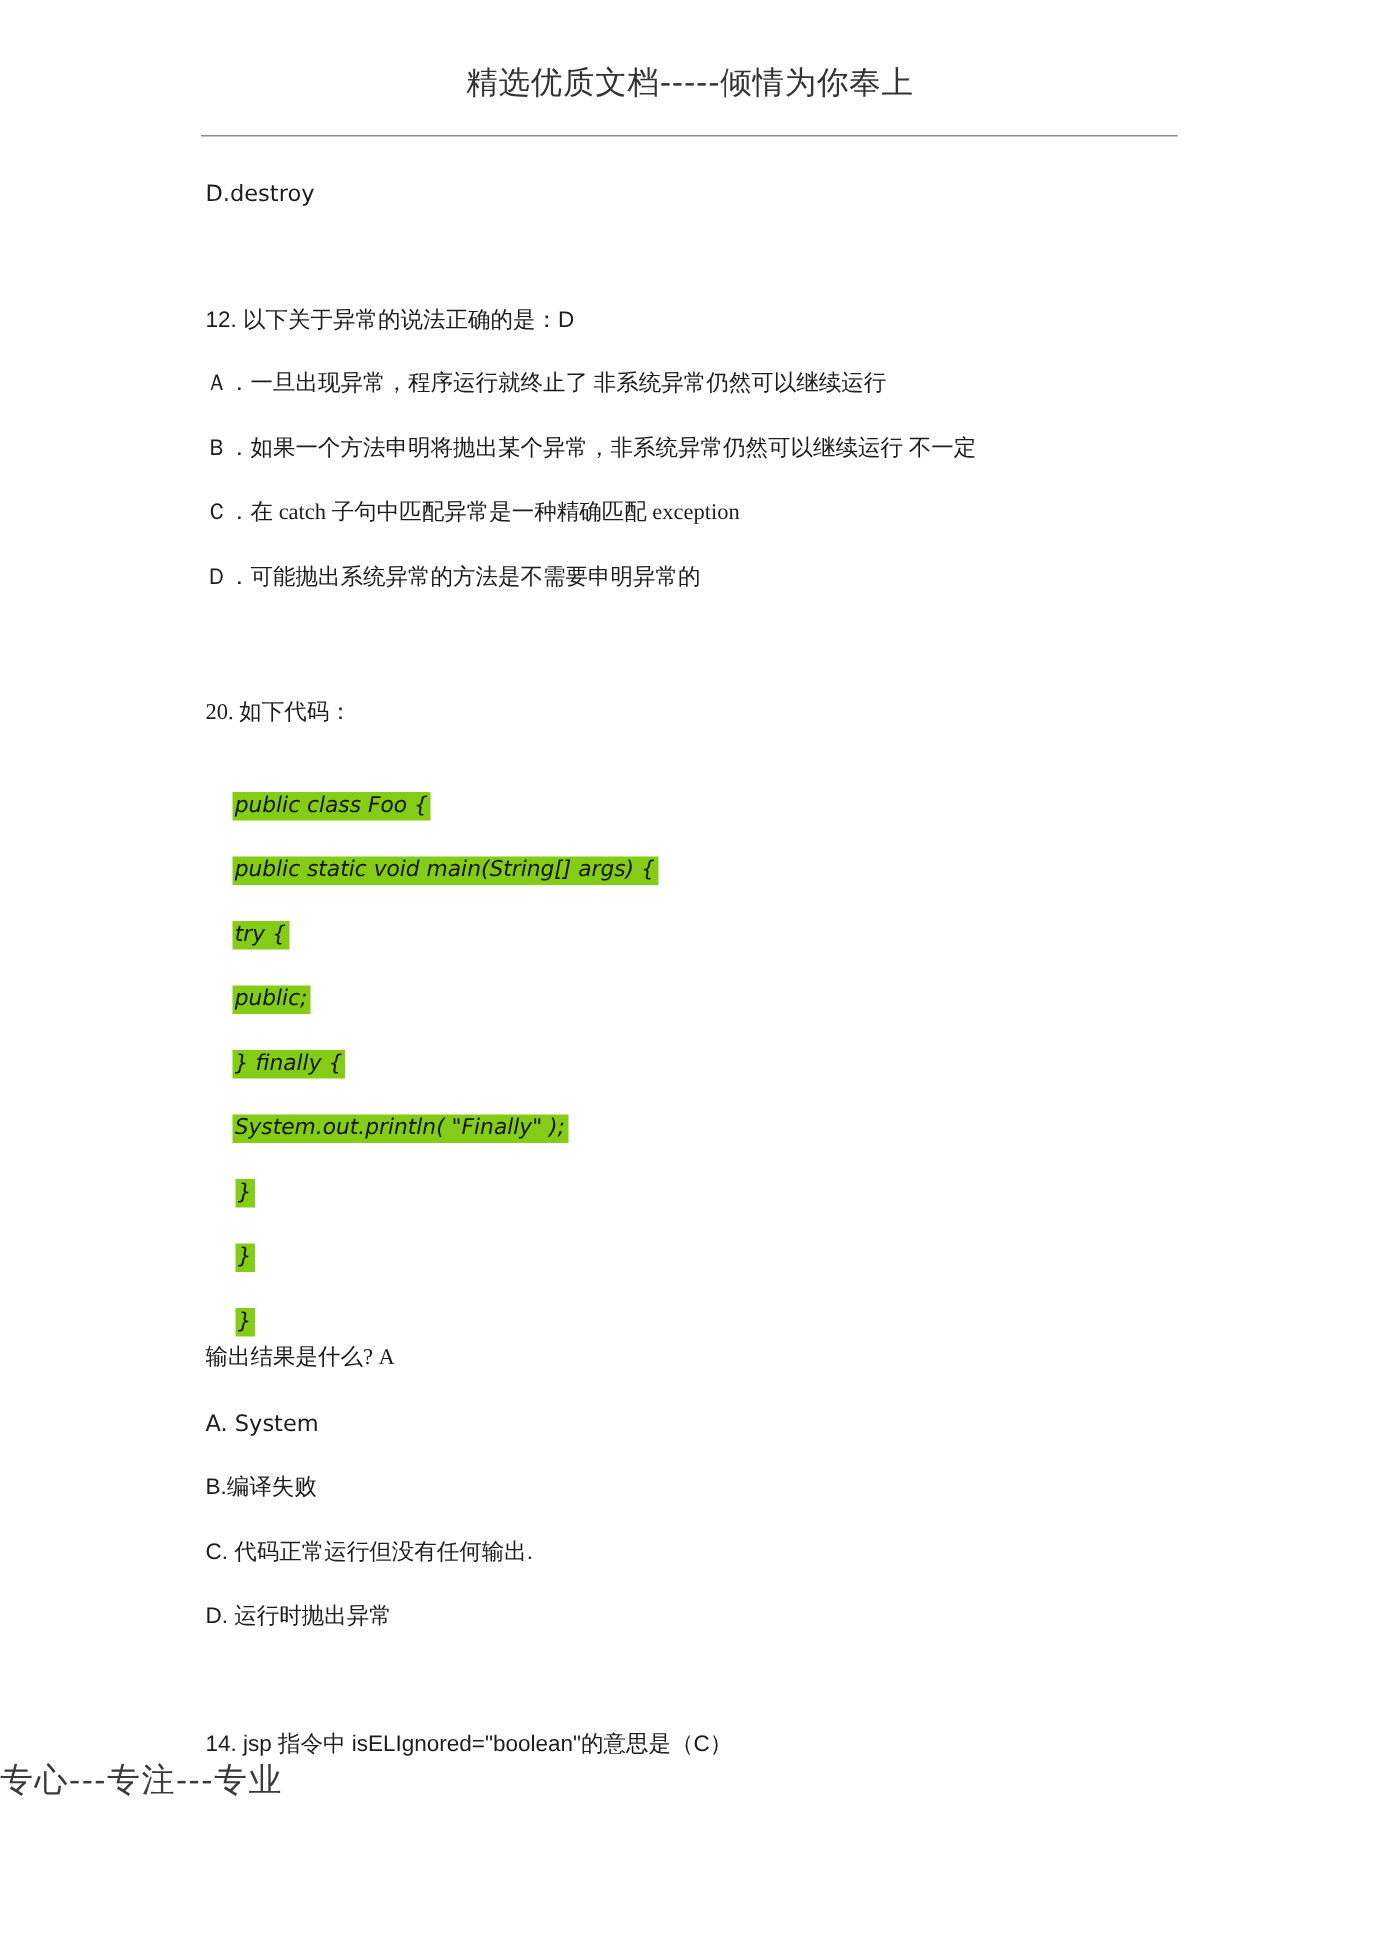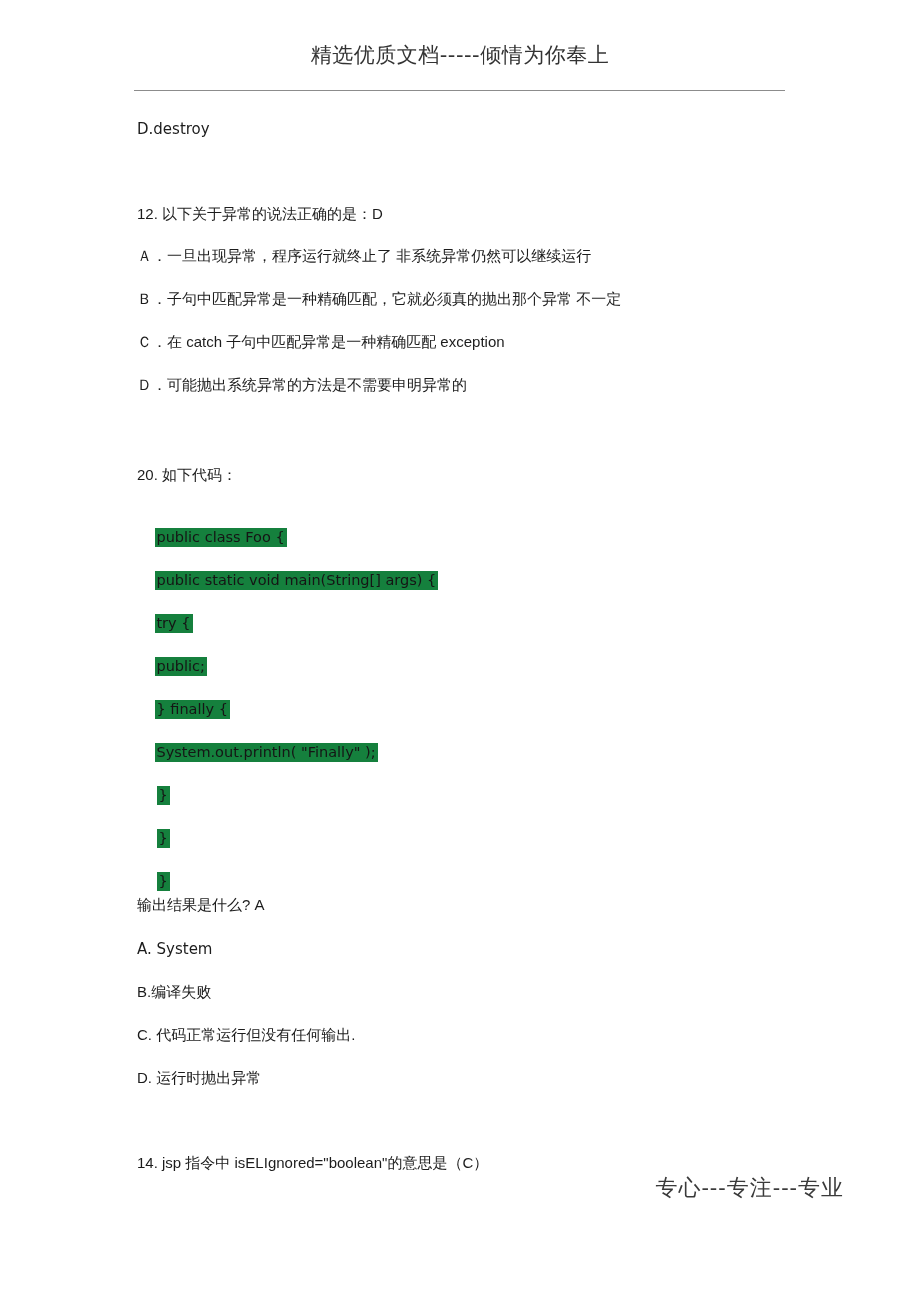--- a/index.html
+++ b/index.html
@@ -54,54 +54,55 @@
   
   .line {
     position: absolute;
     left: 137px;
     white-space: nowrap;
     font-size: 15px;
     line-height: 22px;
     color: #1c1c1c;
   }
   .serif {
-    font-family: Liberation Sans, sans-serif;
+    font-family: Liberation Serif, serif;
   }
   .sans {
     font-family: "DejaVu Sans", "Liberation Sans", sans-serif;
   }
   .mixed {
     font-family: Liberation Sans, sans-serif;
   }
 
   
   .code {
     position: absolute;
     left: 137px;
     font-family: "DejaVu Sans", "Liberation Sans", sans-serif;
     font-size: 14.5px;
     line-height: 20px;
     white-space: pre;
     color: #151515;
   }
   .code .hl {
-    background: #15803d;
+    background: #84cc16;
     padding: 1px 2px 2px 1px;
+    font-style: italic;
   }
   .code.brace {
     left: 139px;
   }
 
   
   .footer {
     position: absolute;
     left: 0;
     top: 1172px;
     width: 844px;
-    text-align: right;
+    text-align: left;
   }
   .footer-text {
     font-family: "DejaVu Serif", "Liberation Serif", serif;
     font-size: 22px;
     line-height: 32px;
     color: #3a3a3a;
     letter-spacing: 1px;
     white-space: nowrap;
   }
 </style>
@@ -114,21 +115,21 @@
     <div class="header-text">精选优质文档-----倾情为你奉上</div>
   </div>
   <div class="header-rule"></div>
 
   <div class="line sans" style="top:118px;">D.destroy</div>
 
   <div class="line mixed" style="top:203px; font-size:15px;">12. 以下关于异常的说法正确的是：D</div>
 
   <div class="line serif" style="top:245px;">Ａ．一旦出现异常，程序运行就终止了 非系统异常仍然可以继续运行</div>
 
-  <div class="line serif" style="top:288px;">Ｂ．子句中匹配异常是一种精确匹配，它就必须真的抛出那个异常    不一定</div>
+  <div class="line serif" style="top:288px;">Ｂ．如果一个方法申明将抛出某个异常，非系统异常仍然可以继续运行    不一定</div>
 
   <div class="line serif" style="top:331px;">Ｃ．在 catch 子句中匹配异常是一种精确匹配 exception</div>
 
   <div class="line serif" style="top:374px;">Ｄ．可能抛出系统异常的方法是不需要申明异常的</div>
 
   <div class="line serif" style="top:464px;">20. 如下代码：</div>
 
   <div class="code" style="top:507px;">
     <span class="hl">public class Foo {</span>
   </div>

